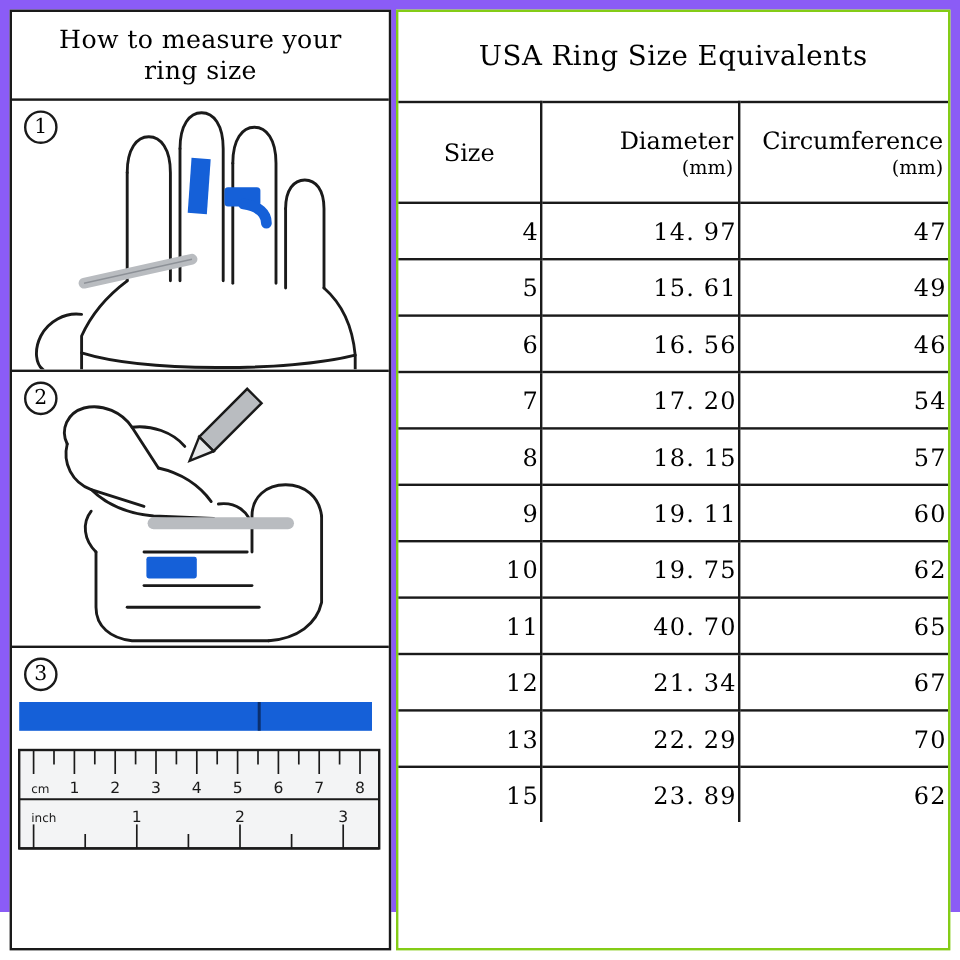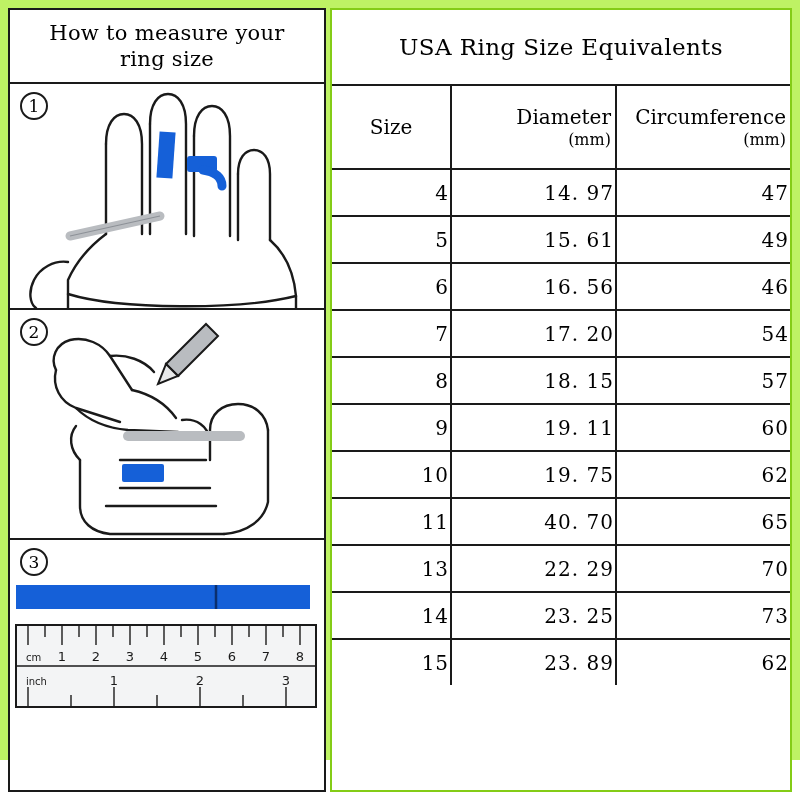--- a/index.html
+++ b/index.html
@@ -11,21 +11,21 @@
     width: 800px;
     height: 800px;
     font-family: "DejaVu Serif", serif;
     color: #000000;
     overflow: hidden;
   }
   .page {
     position: relative;
     width: 800px;
     height: 760px;
-    background: #bef264;
+    background: #8b5cf6;
     box-sizing: border-box;
   }
 
   
   .left-col {
     position: absolute;
     left: 8px;
     top: 8px;
     width: 318px;
     height: 784px;
@@ -339,28 +339,28 @@
           <td>10</td>
           <td>19. 75</td>
           <td>62</td>
         </tr>
         <tr>
           <td>11</td>
           <td>40. 70</td>
           <td>65</td>
         </tr>
         <tr>
+          <td>12</td>
+          <td>21. 34</td>
+          <td>67</td>
+        </tr>
+        <tr>
           <td>13</td>
           <td>22. 29</td>
           <td>70</td>
-        </tr>
-        <tr>
-          <td>14</td>
-          <td>23. 25</td>
-          <td>73</td>
         </tr>
         <tr>
           <td>15</td>
           <td>23. 89</td>
           <td>62</td>
         </tr>
       </tbody>
     </table>
   </div>
 </div>

